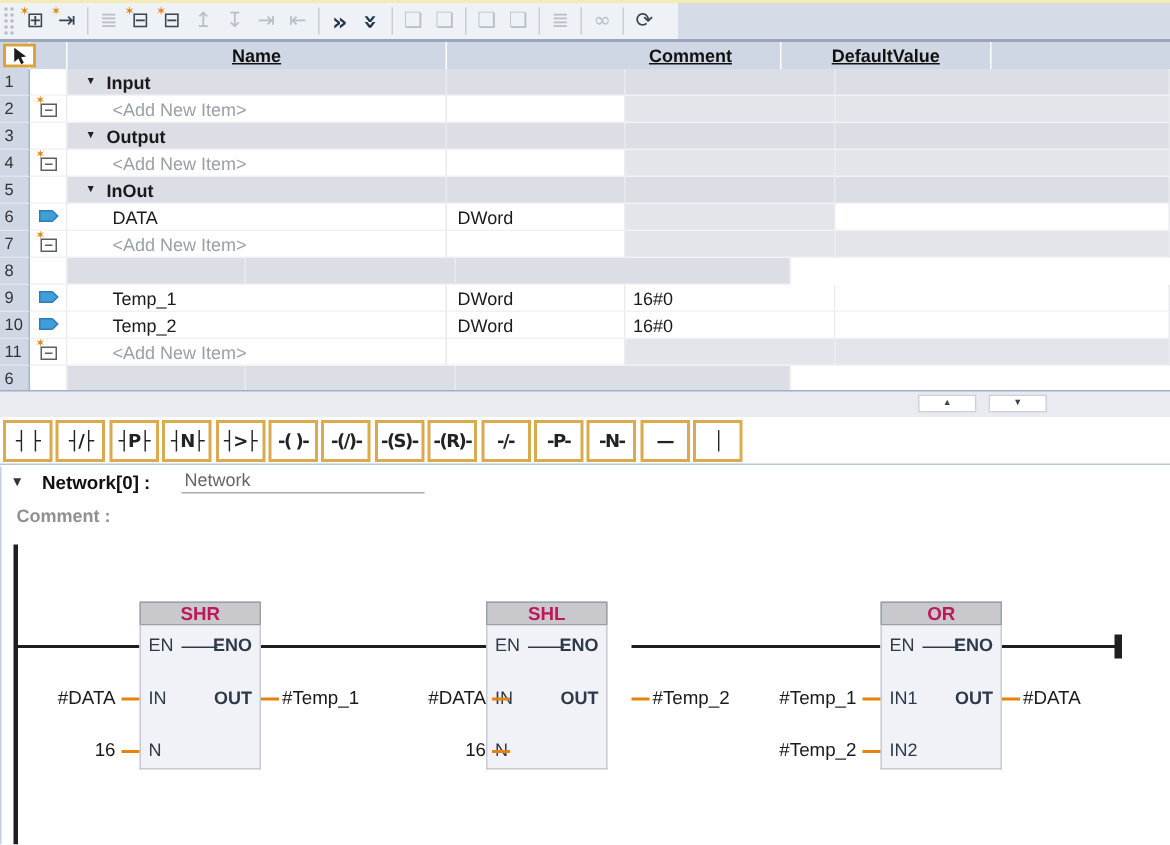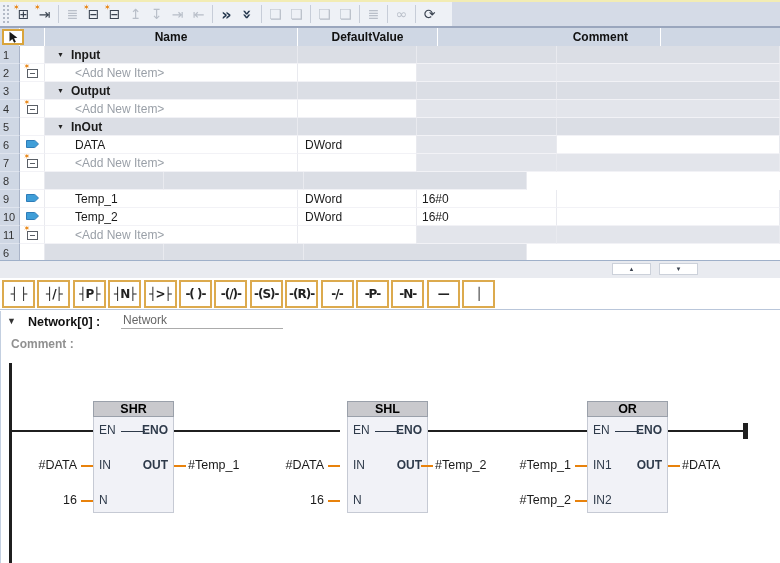--- a/index.html
+++ b/index.html
@@ -19,21 +19,21 @@
     align-items:center; justify-content:center; font-size:14px; color:#3a4350;
     font-family:"DejaVu Sans", sans-serif; }
   .tb-btn.disabled { color:#b9bfc9; }
   .tb-btn.chev { color:#23364d; font-weight:bold; font-size:16px; }
   .tb-btn .accent { position:absolute; left:0; top:-1px; font-size:8px; color:#e8820c; }
   .tb-btn.rot span.g { display:inline-block; transform:rotate(90deg); }
 
   
   #vartable { position:absolute; left:0; top:28px; width:780px; }
   .t-header { display:flex; height:18px; background:#cfd7e4; font-size:12px;
-    font-weight:bold; color:#111; }
+    font-weight:bold; color:#111;text-decoration:underline; }
   .t-header .hc { display:flex; align-items:center; justify-content:center;
     border-right:1px solid #fff; height:18px; }
   .t-header .hc.right { justify-content:flex-end; padding-right:32px; }
   #select-all { position:absolute; left:2px; top:1px; width:22px; height:16px;
     background:#fff; border:2px solid #d9a43b; display:flex; align-items:center;
     justify-content:center; z-index:3; }
   .t-row { display:flex; height:18px; font-size:12px; color:#1a1a1a; }
   .c { height:18px; border-right:1px solid #e9eaef; border-bottom:1px solid #f2f2f6;
     display:flex; align-items:center; overflow:hidden; white-space:nowrap; }
   .c.num { background:#cfd7e4; border-right:1px solid #aab4c8; color:#333;
@@ -86,21 +86,21 @@
   
   .rail { position:absolute; background:#1f1f1f; }
   .rung { position:absolute; height:2px; background:#1f1f1f; }
   .terminal { position:absolute; width:5px; height:16px; background:#1f1f1f; }
   .wire { position:absolute; height:2px; background:#e8820c; }
   .operand { position:absolute; font-size:12.5px; color:#1a1a1a; white-space:nowrap; }
   .operand.r { text-align:right; }
   .fblock { position:absolute; width:81px; height:112px; }
   .fb-head { height:16px; background:#c9c9cd; border:1px solid #9aa0aa;
     display:flex; align-items:center; justify-content:center; font-size:12.5px;
-    font-weight:bold; color:#000000; }
+    font-weight:bold; color:#be185d; }
   .fb-body { height:96px; background:#f1f2f7; border:1px solid #c6cad4;
     border-top:none; position:relative; }
   .pin { position:absolute; font-size:12px; color:#2e3a4a; }
   .pin.l { left:5px; } .pin.r { right:5px;font-weight:bold; }
   .eneno-line { position:absolute; left:27px; top:13.5px; width:24px; height:1.5px;
     background:#2e3a4a; }
 </style>
 </head>
 <body>
 
@@ -176,22 +176,22 @@
           <span class="g">⟳</span>
         </div>
       </div>
   </div>
 
   <div id="vartable">
     <div class="t-header">
       <div class="hc" style="width:20px"></div>
       <div class="hc" style="width:25px"></div>
       <div class="hc" style="width:253px">Name</div>
+      <div class="hc right" style="width:223px">Comment</div>
       <div class="hc" style="width:140px">DefaultValue</div>
-      <div class="hc right" style="width:223px">Comment</div>
     </div>
     <div id="select-all">
       <svg width="14" height="14" viewBox="0 0 16 16">
         <path d="M4 2 L4 13 L7.2 10.2 L9.3 14.6 L11.3 13.5 L9.2 9.4 L13 8.8 Z" fill="#1a1a1a"></path>
       </svg>
     </div>
     <div id="t-rows">
         <div class="t-row">
           <div class="c num" style="width: 20px;">1</div>
           <div class="c icon" style="width: 25px;"></div>
@@ -392,21 +392,21 @@
             <span class="pin r" style="top:41px">OUT</span>
             <span class="pin l" style="top:76px">N</span>
           </div>
         </div>
         <div class="wire" style="left: 80px; top: 154px; width: 12px;"></div>
         <div class="operand r" style="left: -40px; top: 147px; width: 116px; text-align: right;"><span>#DATA</span></div>
         <div class="wire" style="left: 80px; top: 189px; width: 12px;"></div>
         <div class="operand r" style="left: -40px; top: 182px; width: 116px; text-align: right;"><span>16</span></div>
         <div class="wire" style="left: 173px; top: 154px; width: 12px;"></div>
         <div class="operand" style="left: 187px; top: 147px;"><span>#Temp_1</span></div>
-        <div class="fblock" style="left: 346px; top: 90px;">
+        <div class="fblock" style="left: 323px; top: 90px;">
           <div class="fb-head">
             <span>SHL</span>
           </div>
           <div class="fb-body">
             <span class="pin l" style="top:6px">EN</span>
             <span class="pin r" style="top:6px">ENO</span>
             <div class="eneno-line"></div>
             <span class="pin l" style="top:41px">IN</span>
             <span class="pin r" style="top:41px">OUT</span>
             <span class="pin l" style="top:76px">N</span>

